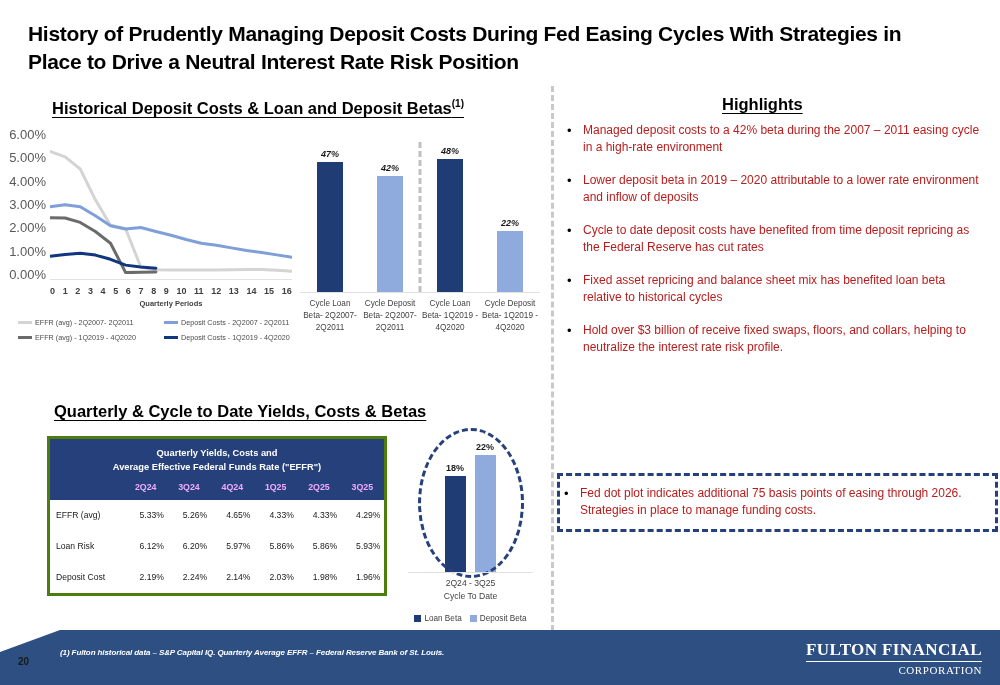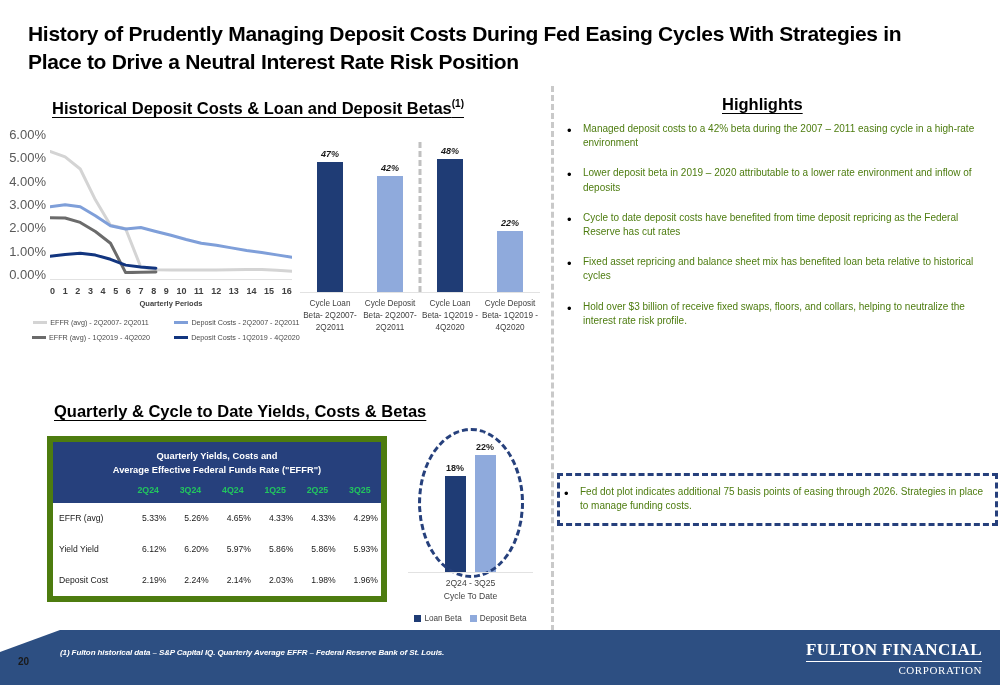--- a/index.html
+++ b/index.html
@@ -52,46 +52,46 @@
   }
   .lc-xticks span { font-size: 9px; color: #3f3f3f; font-weight: 600; }
   .lc-xtitle {
     position: absolute; left: 42px; right: 6px; bottom: 0;
     text-align: center; font-size: 7.5px; color: #3f3f3f; font-weight: bold;
   }
 
   
   #lc-legend { position: absolute; left: 18px; top: 318px; width: 292px; }
   .lg-row { display: flex; margin-bottom: 6px; }
-  .lg-item { display: flex; align-items: center; width: 50%; justify-content: center; }
+  .lg-item { display: flex; align-items: center; width: 50%; }
   .lg-swatch { width: 14px; height: 3.5px; flex: 0 0 14px; margin-right: 3px; }
   .lg-text { font-size: 7.2px; color: #4a4a4a; white-space: nowrap; }
 
   
   #barchart1 { position: absolute; left: 300px; top: 140px; width: 240px; height: 215px; }
   .bc1-area { position: absolute; left: 0; right: 0; top: 0; height: 152px; display: flex; }
   .bc1-col { flex: 1; position: relative; display: flex; flex-direction: column;
              justify-content: flex-end; align-items: center; font-style: italic; }
   .bc1-bar { width: 26px; }
   .bc1-val { font-size: 9px; font-weight: bold; color: #1a1a1a; margin-bottom: 3px; }
   .bc1-base { position: absolute; left: 0; right: 0; top: 152px; height: 1px; background: #e2e2e2; }
   .bc1-labels { position: absolute; left: 0; right: 0; top: 158px; display: flex; }
   .bc1-lab { flex: 1; text-align: center; font-size: 8.2px; color: #3f3f3f;
              line-height: 1.45; padding: 0 1px; }
   .bc1-sep { position: absolute; left: 50%; top: 2px; height: 150px; width: 0;
              border-left: 3.5px dashed #c0c0c0; transform: translateX(-1.5px); }
 
   
   #ytable {
     position: absolute; left: 47px; top: 436px; width: 340px;
-    border: 6px solid #4d7c0f; background: #fff;
+    border: 3px solid #4d7c0f; background: #fff;
   }
   .tbl-head { background: #26407c; color: #fff; text-align: center;
               padding: 8px 6px 3px; font-size: 9.3px; font-weight: bold; line-height: 1.5; }
-  .tbl-subhead { display: flex; background: #26407c; color: #22c55e;
+  .tbl-subhead { display: flex; background: #26407c; color: #f0abfc;
                  padding: 4px 0 8px; }
   .tbl-subhead > div { text-align: center; font-size: 8.8px; font-weight: bold; }
   .tbl-row { display: flex; align-items: center; height: 31px; gap: 12px; }
   .tbl-row > div { font-size: 8.6px; color: #1a1a1a; text-align: center; }
   .tbl-row .rowlab { text-align: left; padding-left: 6px; }
   .c0 { flex: 0 0 74px; }
   .cx { flex: 1; }
 
   
   #barchart2 { position: absolute; left: 398px; top: 424px; width: 145px; height: 205px; }
@@ -109,21 +109,21 @@
   .bc2-legend { position: absolute; left: 0; right: 0; top: 190px;
                 display: flex; justify-content: center; align-items: center; gap: 8px; }
   .bc2-lgitem { display: flex; align-items: center; }
   .bc2-lgsw { width: 7px; height: 7px; margin-right: 3px; }
   .bc2-lgtx { font-size: 8.2px; color: #3f3f3f; }
 
   
   #highlights { position: absolute; left: 567px; top: 122px; width: 420px; }
   .bullet { display: flex; margin-bottom: 16px; }
   .bullet .dot { flex: 0 0 16px; font-size: 13px; line-height: 1.42; color: #000; }
-  .bullet .btxt { font-size: 10px; line-height: 1.42; color: #4d7c0f; }
+  .bullet .btxt { font-size: 12px; line-height: 1.42; color: #b91c1c; }
   #hl-boxed {
     position: absolute; left: 557px; top: 473px; width: 441px;
     border: 3px dashed #26407c; padding: 9px 10px 10px 4px;
   }
   #hl-boxed .bullet { margin-bottom: 0; }
 
   
   #footer { position: absolute; left: 0; bottom: 0; width: 1000px; height: 55px; background: #fff; }
   .foot-bar { position: absolute; left: 0; bottom: 0; width: 1000px; height: 55px;
               background: #2d4f82;
@@ -276,21 +276,21 @@
         <div class="tbl-row">
           <div class="c0 rowlab">EFFR (avg)</div>
           <div class="cx">5.33%</div>
           <div class="cx">5.26%</div>
           <div class="cx">4.65%</div>
           <div class="cx">4.33%</div>
           <div class="cx">4.33%</div>
           <div class="cx">4.29%</div>
         </div>
         <div class="tbl-row">
-          <div class="c0 rowlab">Yield Yield</div>
+          <div class="c0 rowlab">Loan Risk</div>
           <div class="cx">6.12%</div>
           <div class="cx">6.20%</div>
           <div class="cx">5.97%</div>
           <div class="cx">5.86%</div>
           <div class="cx">5.86%</div>
           <div class="cx">5.93%</div>
         </div>
         <div class="tbl-row">
           <div class="c0 rowlab">Deposit Cost</div>
           <div class="cx">2.19%</div>

